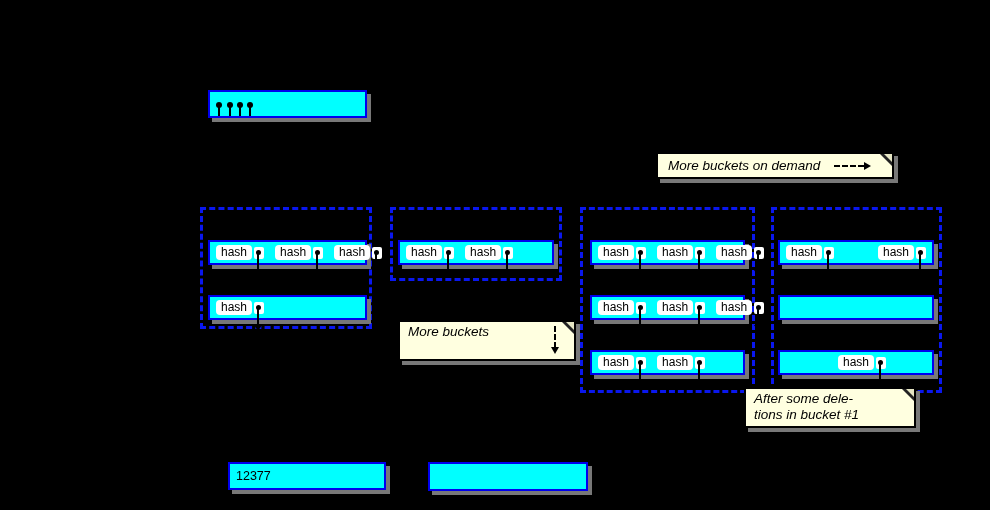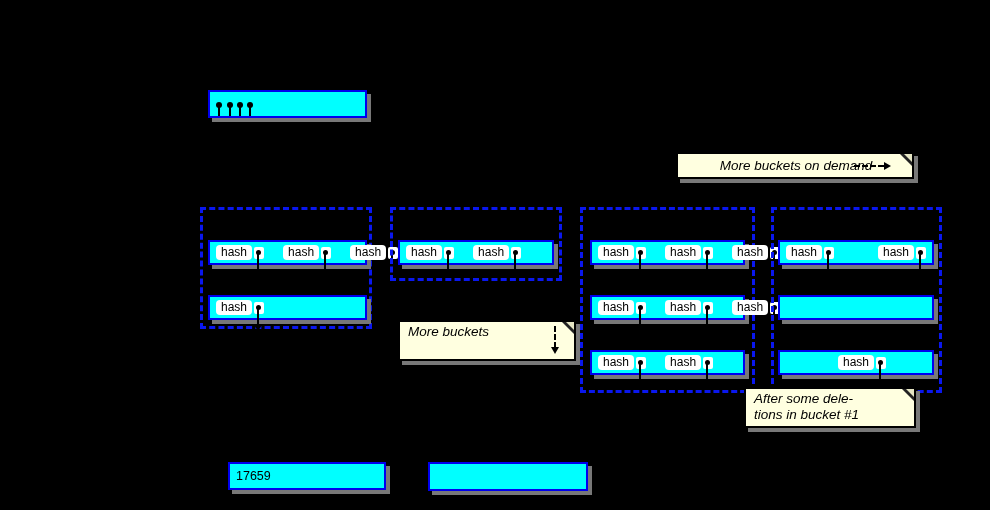--- a/index.html
+++ b/index.html
@@ -16,21 +16,21 @@
   .pin { position:absolute; top:15px; width:2px; height:9px; background:#000; }
   .pin::before {
     content:""; position:absolute; top:-5px; left:-2px;
     width:6px; height:6px; background:#000; border-radius:50%;
   }
   
   .bucket { position:absolute; border:3px dashed #0a17ee; }
   .page {
     position:absolute; height:21px; background:#00ffff; border:2px solid #0000ee;
     box-shadow:4px 4px 0 #787878; display:flex; align-items:center;
-    padding:0 6px; gap:19px;
+    padding:0 6px; gap:11px;
   }
   .page.spread { justify-content:space-between; }
   .cell { display:flex; align-items:center; }
   .hash-label {
     background:#fff; border-radius:4px; padding:1px 5px;
     font-size:12px; line-height:13px; color:#000;
   }
   .ptr {
     width:10px; height:12px; background:#fff; border-radius:2px;
     margin-left:2px; position:relative;
@@ -76,21 +76,21 @@
 
 <div id="stage">
 
   <div class="cyan-box" style="left:208px; top:90px; width:155px; height:24px;">
     <span class="pin" style="left:8px"></span>
     <span class="pin" style="left:19px"></span>
     <span class="pin" style="left:29px"></span>
     <span class="pin" style="left:39px"></span>
   </div>
 
-  <div class="note" style="left:676px; top:152px; width:216px; height:19px; padding:2px 8px 2px 10px; display:flex; align-items:center;justify-content:center;">
+  <div class="note" style="left:656px; top:152px; width:216px; height:19px; padding:2px 8px 2px 10px; display:flex; align-items:center;">
     <span>More buckets on demand</span>
     <span class="dash-arrow-right" style="right:28px; top:11px;"></span>
     <span class="fold"></span>
   </div>
 
   <div class="bucket" style="left:200px; top:207px; width:166px; height:116px;">
     <div class="page" style="left:5px; top:30px; width:143px;">
       <span class="cell">
         <span class="hash-label">hash</span>
         <span class="ptr">
@@ -226,19 +226,19 @@
     <span class="fold"></span>
   </div>
 
   <div class="note" style="left:744px; top:387px; width:152px; height:33px; padding:2px 8px;">
     <div>After some dele-</div>
     <div>tions in bucket #1</div>
     <span class="fold"></span>
   </div>
 
   <div class="cyan-box" style="left:228px; top:462px; width:154px; height:24px;">
-    <div class="footer-text">17659</div>
+    <div class="footer-text">12377</div>
   </div>
   <div class="cyan-box" style="left:428px; top:462px; width:156px; height:25px;">
     <div class="footer-text"></div>
   </div>
 
 </div>
 
 </body></html>

